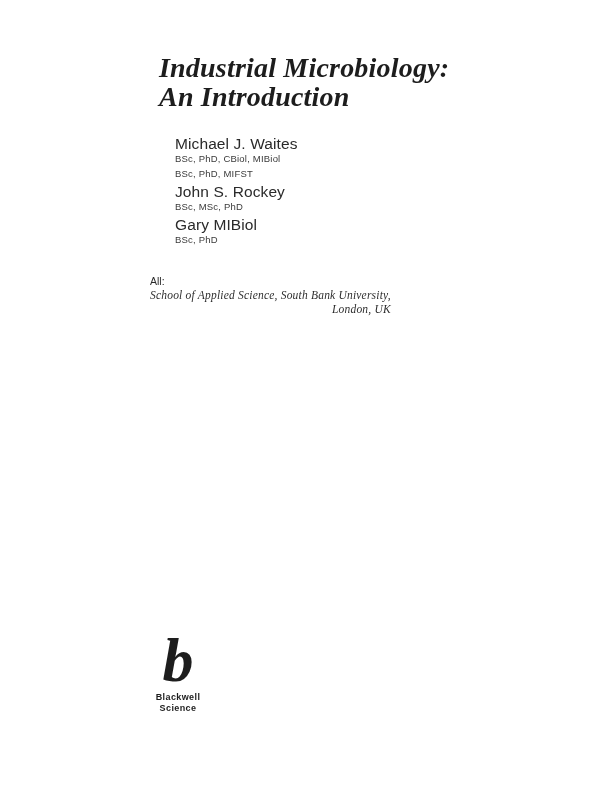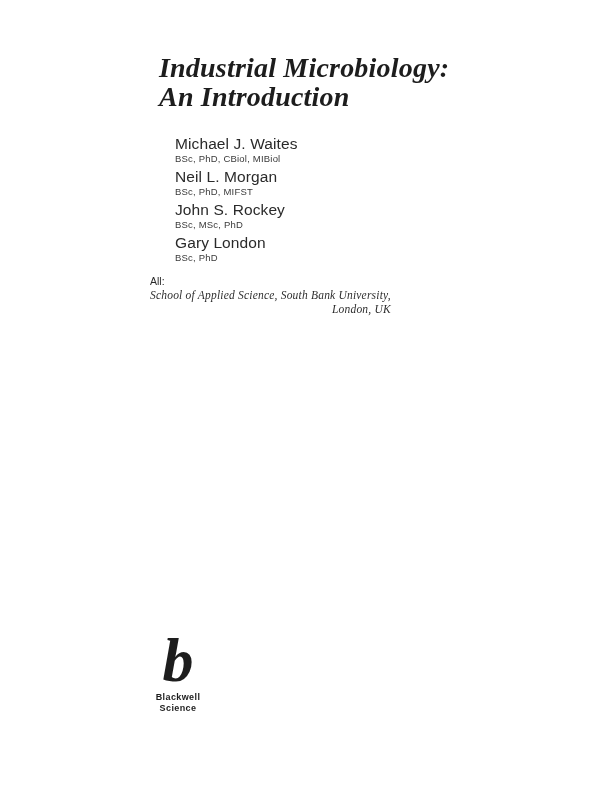--- a/index.html
+++ b/index.html
@@ -114,29 +114,28 @@
     <span>Industrial Microbiology:</span>
     <span>An Introduction</span>
   </h1>
 
   <div class="authors">
     <div class="author-entry">
       <div class="author-name">Michael J. Waites</div>
       <div class="author-credentials">BSc, PhD, CBiol, MIBiol</div>
     </div>
     <div class="author-entry">
-      <div class="author-name">Neil L. Morgan</div>
       <div class="author-credentials">BSc, PhD, MIFST</div>
     </div>
     <div class="author-entry">
       <div class="author-name">John S. Rockey</div>
       <div class="author-credentials">BSc, MSc, PhD</div>
     </div>
     <div class="author-entry">
-      <div class="author-name">Gary London</div>
+      <div class="author-name">Gary MIBiol</div>
       <div class="author-credentials">BSc, PhD</div>
     </div>
   </div>
 
   <div class="affiliation">
     <div class="affiliation-label">All:</div>
     <div class="affiliation-line">School of Applied Science, South Bank University,</div>
     <div class="affiliation-line">London, UK</div>
   </div>
 

